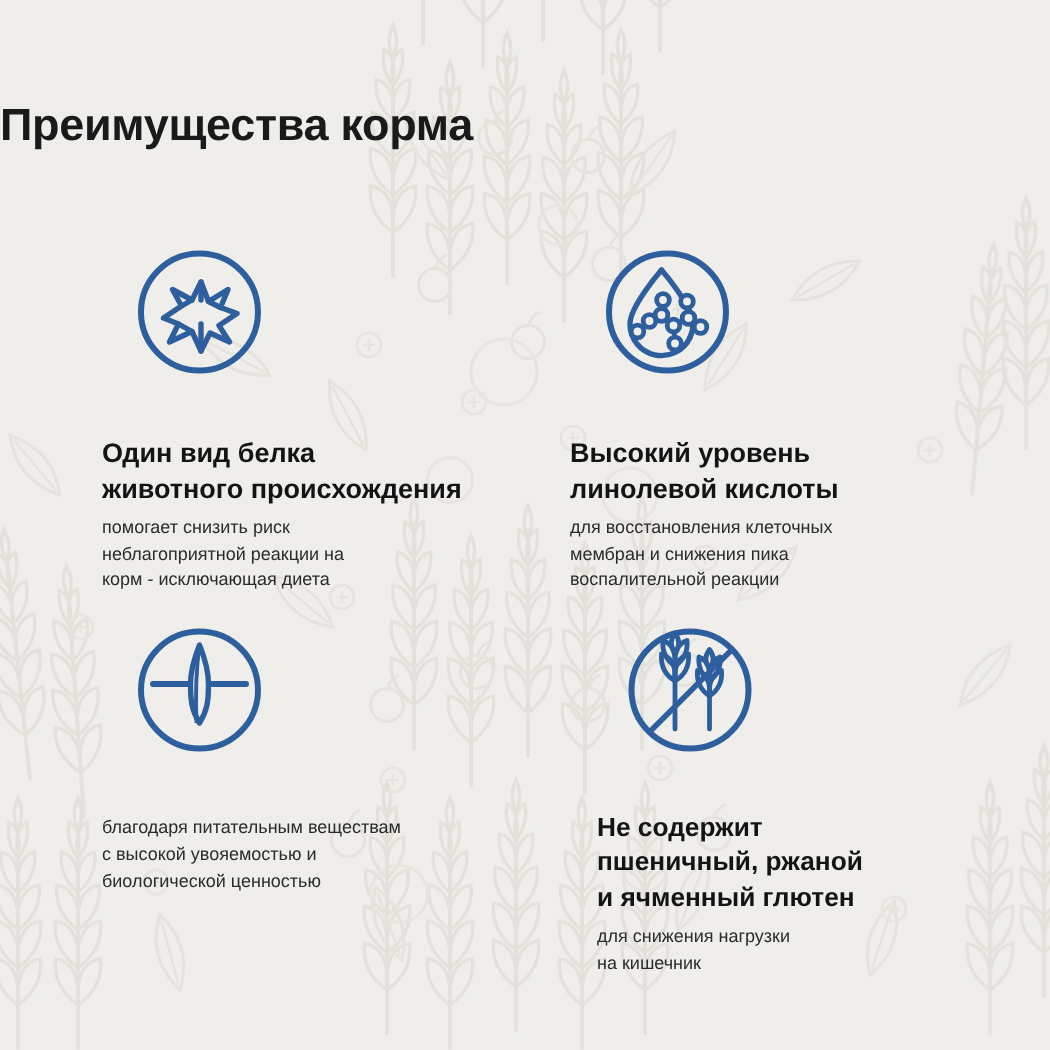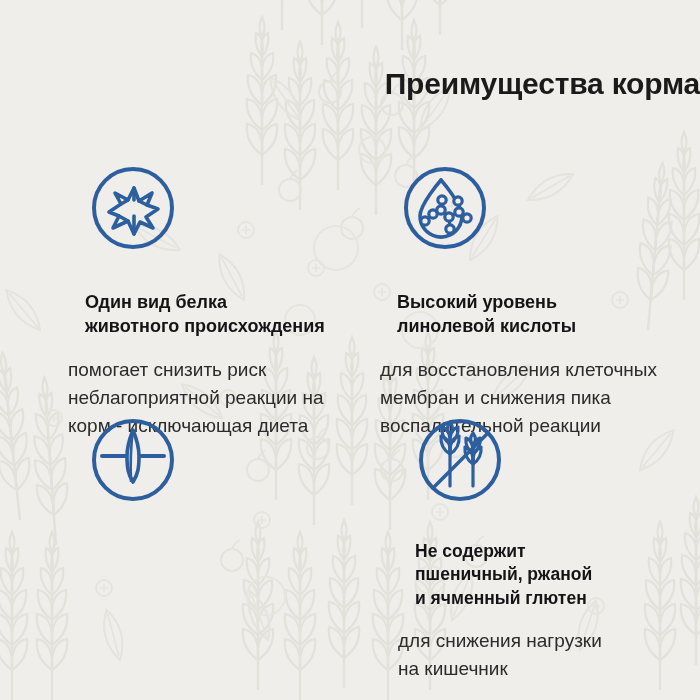--- a/index.html
+++ b/index.html
@@ -32,46 +32,46 @@
     width: 700px; height: 700px;
     z-index: 1;
   }
 
   
   #page-title {
     position: absolute;
     left: 0;
     top: 47px;
     width: 700px;
-    text-align: right;
+    text-align: left;
     font-size: 30px;
     font-weight: bold;
     color: #1a1a1a;
     letter-spacing: -0.2px;
     white-space: nowrap;
   }
 
   
   .feature {
     position: absolute;
     width: 330px;
   }
   .feature-icon {
     display: block;
   }
   .feature-heading {
     font-size: 18px;
     font-weight: bold;
     color: #141414;
     line-height: 1.33;
-    margin: 17px;
+    margin: 0;
     white-space: pre-line;
   }
   .feature-body {
-    font-size: 19px;
+    font-size: 12px;
     font-weight: normal;
     color: #2b2b2b;
     line-height: 1.48;
     margin: 4px 0 0 0;
     white-space: pre-line;
   }
 
   
   #feature-protein        { left: 68px;  top: 160px; }
   #feature-linoleic       { left: 380px; top: 160px; }
@@ -262,20 +262,23 @@
   </div>
 
   <div class="feature" id="feature-skin-coat">
     <svg class="feature-icon" width="96" height="96" viewBox="0 0 96 96">
       <circle cx="48" cy="48" r="39" fill="none" stroke="#2d5e9e" stroke-width="4"></circle>
       <path d="M17 44 L40 44 M56 44 L79 44" stroke="#2d5e9e" stroke-width="4" stroke-linecap="round"></path>
       <path d="M48 18 C44 28 42 36 42 44 C42 56 43 62 48 70 C53 62 54 56 54 44 C54 36 52 28 48 18 Z" fill="none" stroke="#2d5e9e" stroke-width="3.6" stroke-linejoin="round"></path>
       <path d="M48 18 C46 32 45 46 46 70" fill="none" stroke="#2d5e9e" stroke-width="2.6"></path>
     </svg>
     <div class="feature-text">
+      <div class="feature-body">благодаря питательным веществам
+с высокой увояемостью и
+биологической ценностью</div>
     </div>
   </div>
 
   <div class="feature" id="feature-gluten-free">
     <svg class="feature-icon" width="96" height="96" viewBox="0 0 96 96">
       <circle cx="48" cy="48" r="39" fill="none" stroke="#2d5e9e" stroke-width="4"></circle>
 
       <g stroke="#2d5e9e" stroke-width="3.2" fill="none" stroke-linejoin="round" stroke-linecap="round">
         <path d="M38 74 L38 30"></path>
         <path d="M38 42 q-10 -6 -9 -18 q10 3 9 18 z"></path>

